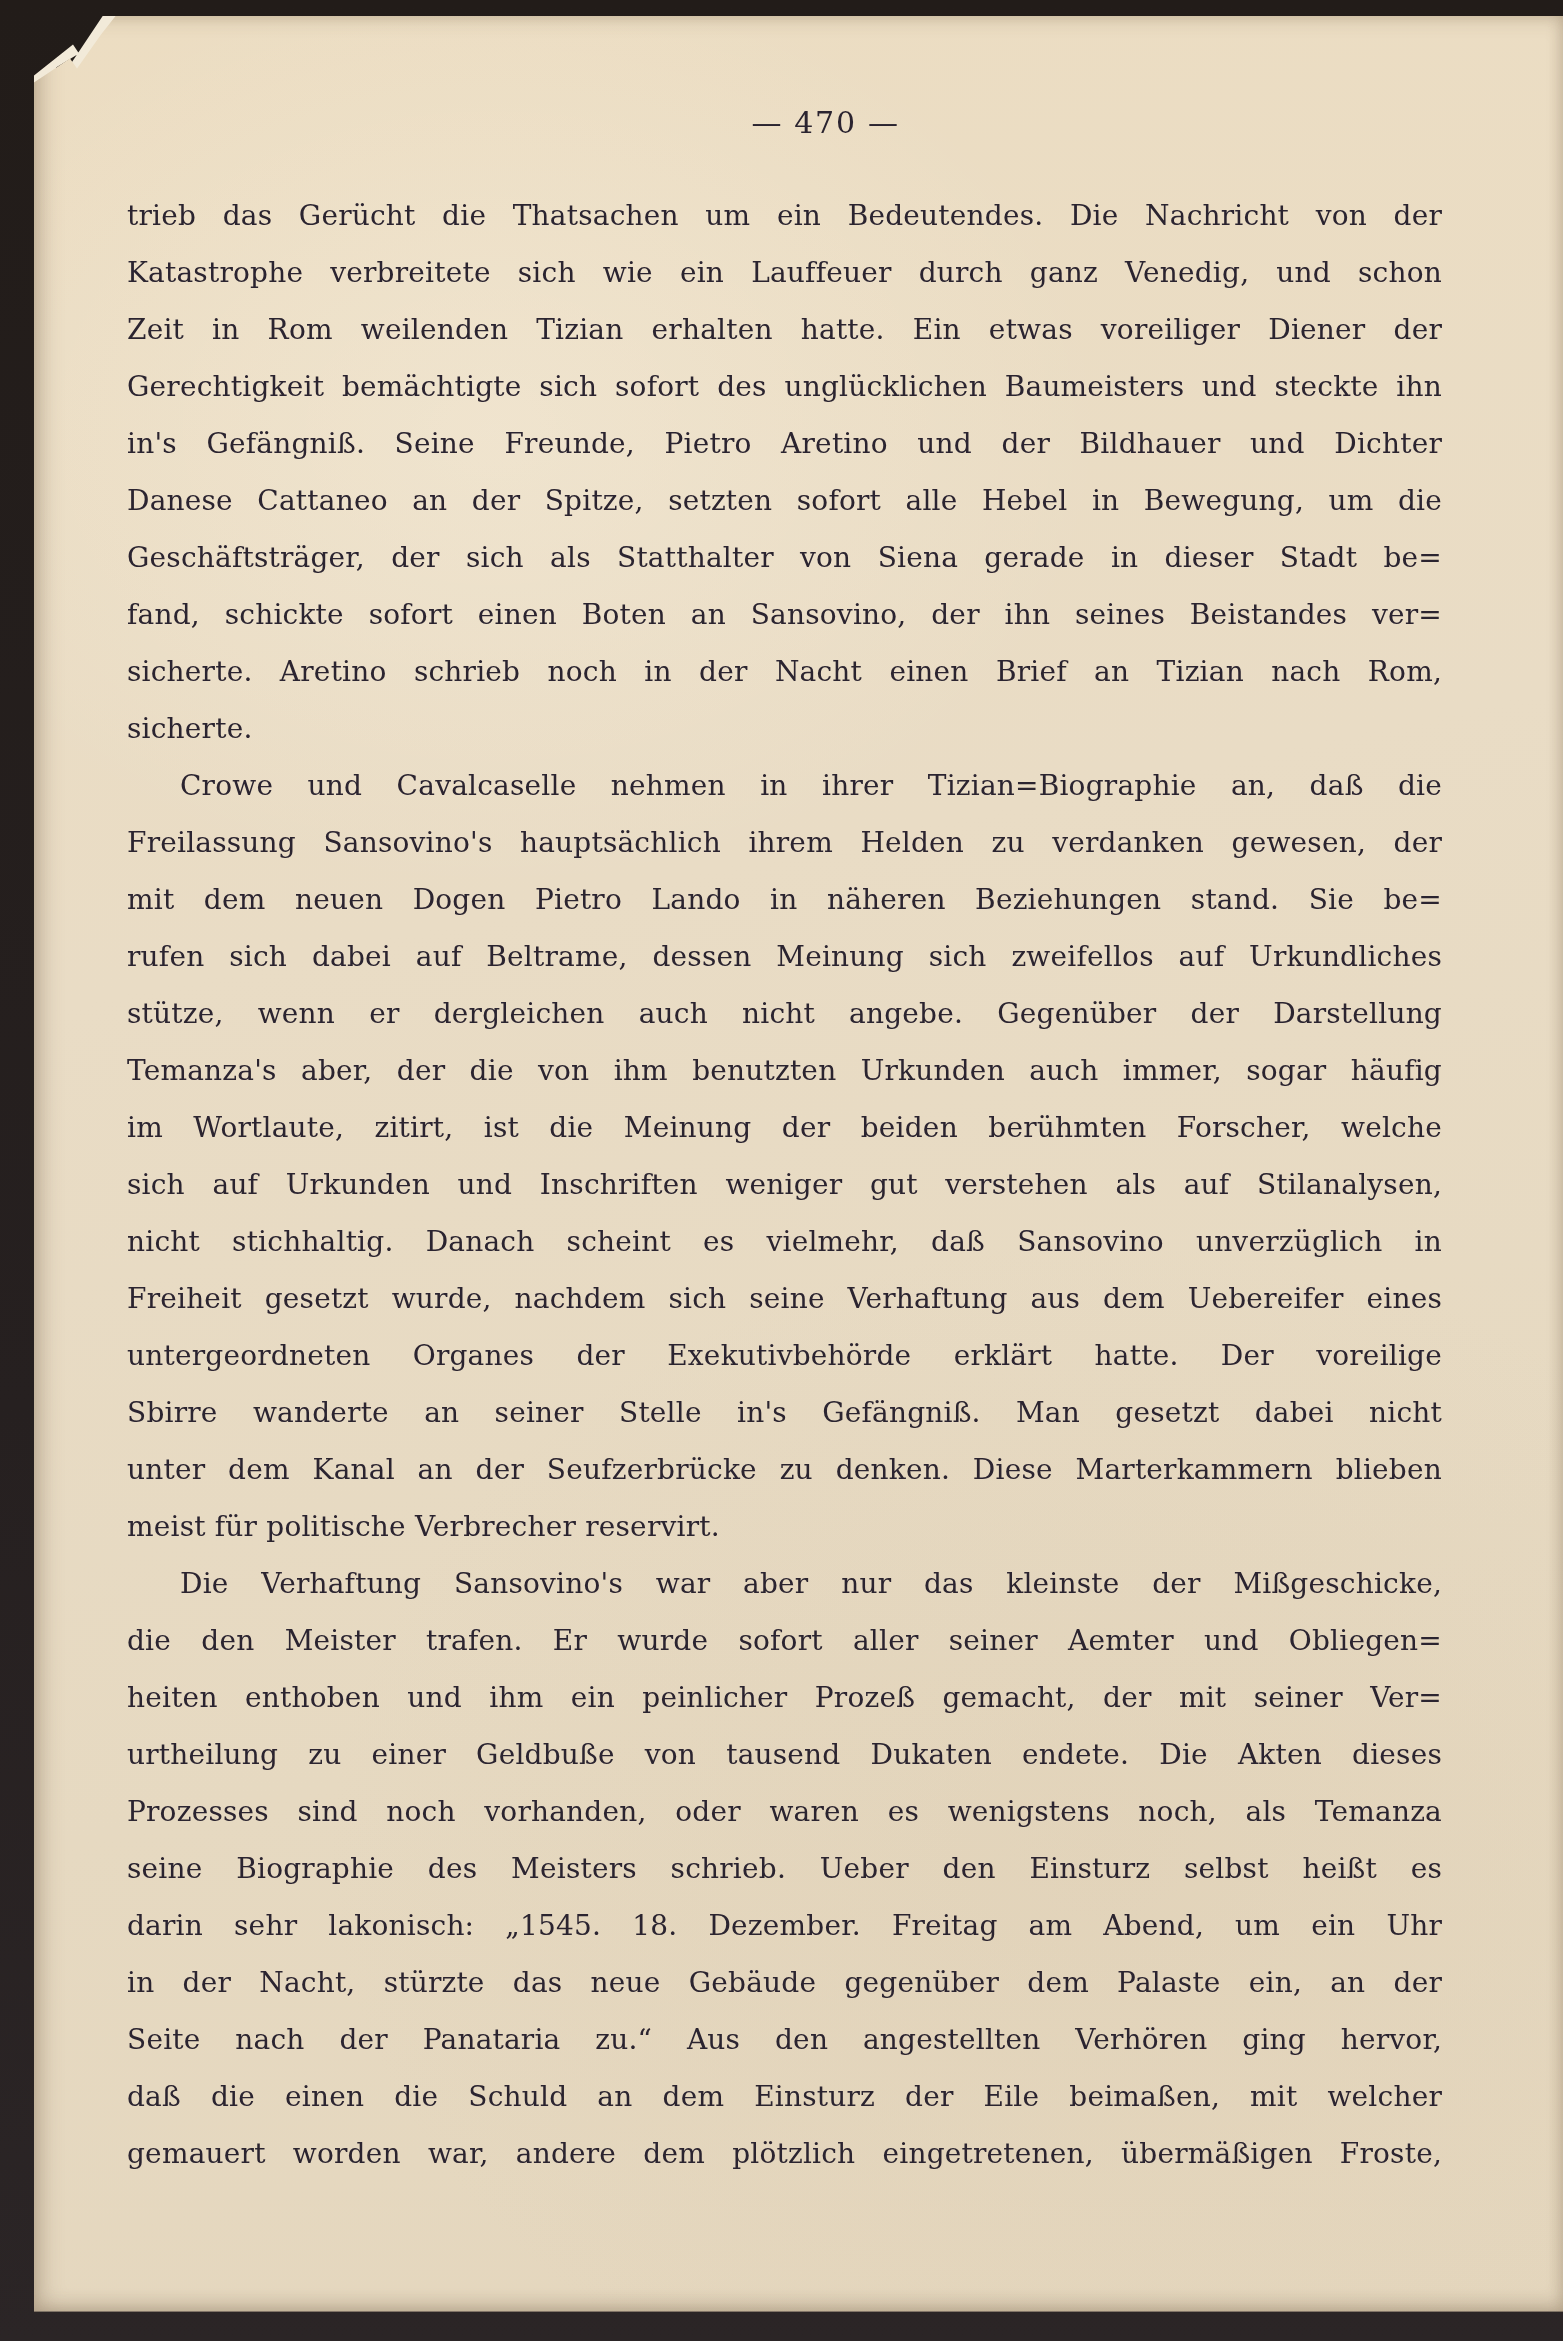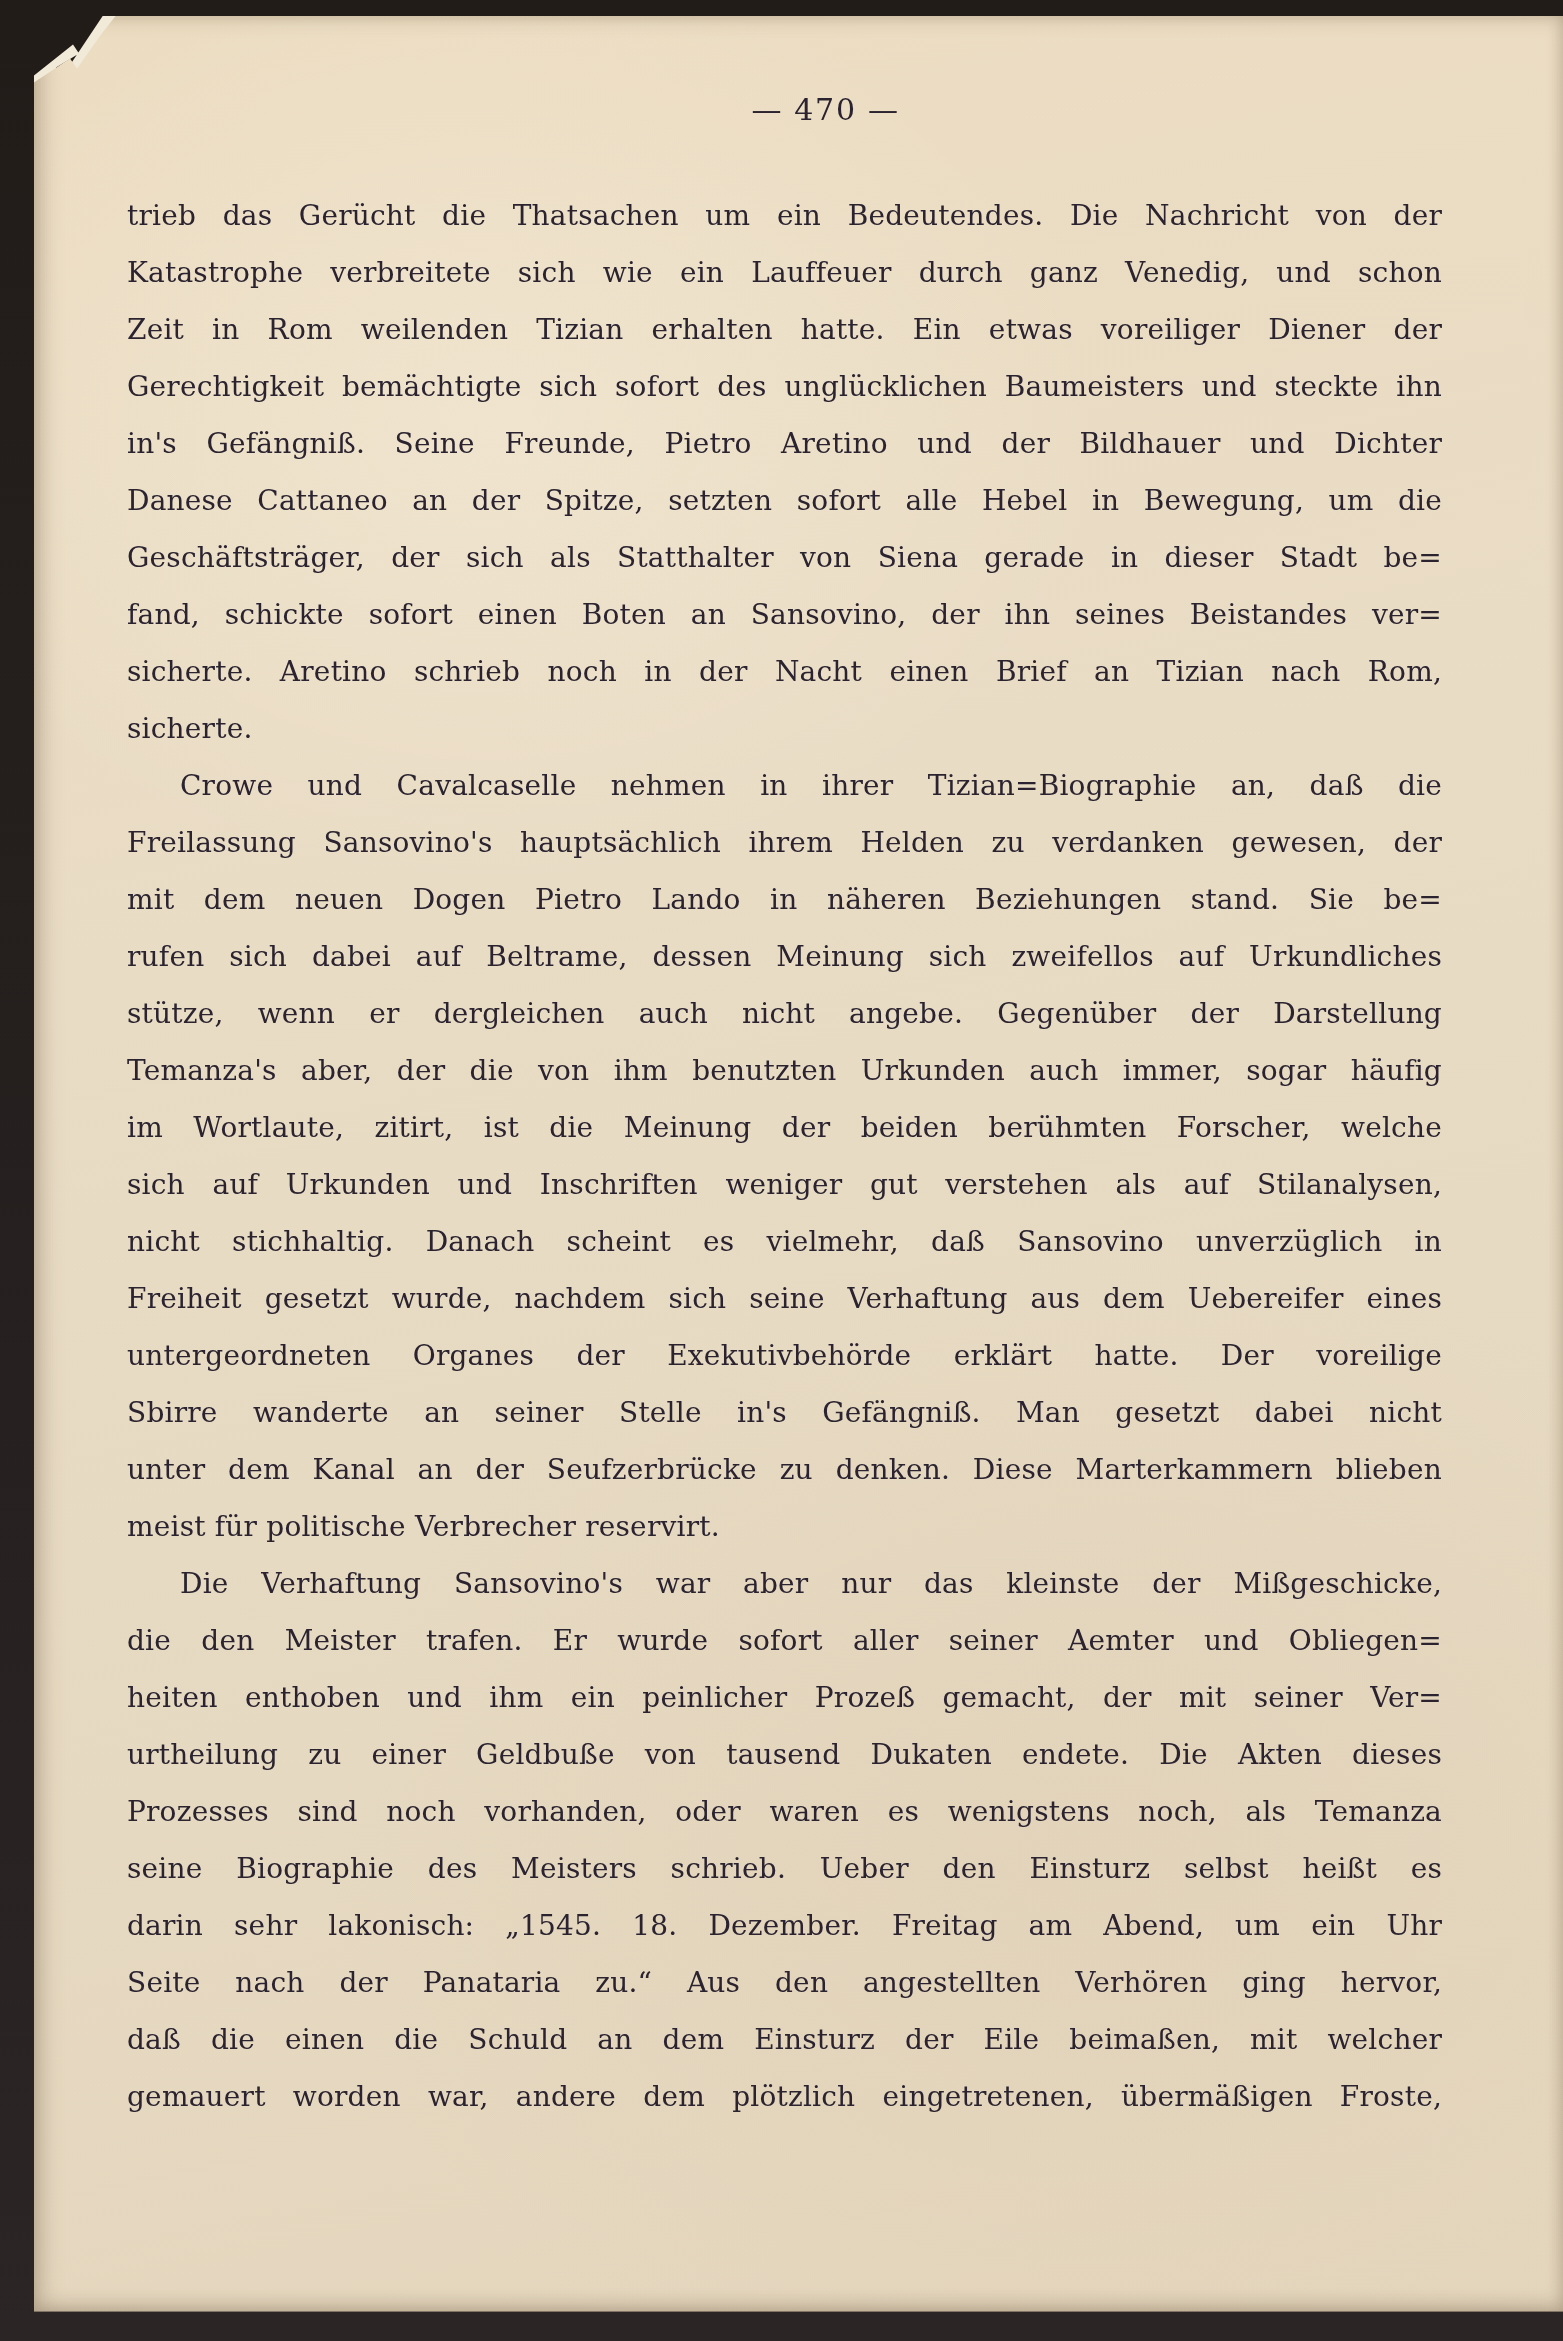--- a/index.html
+++ b/index.html
@@ -20,21 +20,21 @@
     position:absolute;left:34px;top:15.5px;width:1529px;height:2296px;
     background:
       radial-gradient(1030px 773px at 30% 18%,rgba(255,250,238,.25),rgba(255,250,238,0) 60%),
       radial-gradient(1202px 944px at 70% 80%,rgba(210,190,160,.18),rgba(210,190,160,0) 65%),
       linear-gradient(168deg,#ecddc2 0%,#e9dcc5 38%,#e6d9c1 70%,#e4d6bd 100%);
     clip-path:polygon(82px 0px,100% 0px,100% 100%,0px 100%,0px 67px,36px 43px,43px 53px,67px 19px);
     box-shadow:inset 8.6px 0 22px rgba(96,74,52,.22), inset 0 -6.9px 17px rgba(96,74,52,.18), inset -3.4px 0 12px rgba(96,74,52,.10);
     color:#2b2430;
   }
   .page-number{
-    position:absolute;left:93px;top:73px;width:1315px;height:41px;
+    position:absolute;left:93px;top:86px;width:1315px;height:41px;
     text-align:center;
     font-size:30px;line-height:41px;
     letter-spacing:1.7px;
     color:#2b2430;
     text-indent:82px; 
   }
   .text-block{
     position:absolute;left:93px;top:168px;width:1315px;
     font-size:28px;line-height:50px;
     color:#2b2430;
@@ -81,19 +81,20 @@
         <div class="line">Sbirre wanderte an seiner Stelle in's Gefängniß. Man gesetzt dabei nicht</div>
         <div class="line">unter dem Kanal an der Seufzerbrücke zu denken. Diese Marterkammern blieben</div>
         <div class="line no-just">meist für politische Verbrecher reservirt.</div>
         <div class="line indent">Die Verhaftung Sansovino's war aber nur das kleinste der Mißgeschicke,</div>
         <div class="line">die den Meister trafen. Er wurde sofort aller seiner Aemter und Obliegen=</div>
         <div class="line">heiten enthoben und ihm ein peinlicher Prozeß gemacht, der mit seiner Ver=</div>
         <div class="line">urtheilung zu einer Geldbuße von tausend Dukaten endete. Die Akten dieses</div>
         <div class="line">Prozesses sind noch vorhanden, oder waren es wenigstens noch, als Temanza</div>
         <div class="line">seine Biographie des Meisters schrieb. Ueber den Einsturz selbst heißt es</div>
         <div class="line">darin sehr lakonisch: „1545. 18. Dezember. Freitag am Abend, um ein Uhr</div>
+        <div class="line">in der Nacht, stürzte das neue Gebäude gegenüber dem Palaste ein, an der</div>
         <div class="line">Seite nach der Panataria zu.“ Aus den angestellten Verhören ging hervor,</div>
         <div class="line">daß die einen die Schuld an dem Einsturz der Eile beimaßen, mit welcher</div>
         <div class="line">gemauert worden war, andere dem plötzlich eingetretenen, übermäßigen Froste,</div>
       </div>
   </div>
 </div>
 
 
 </body></html>

